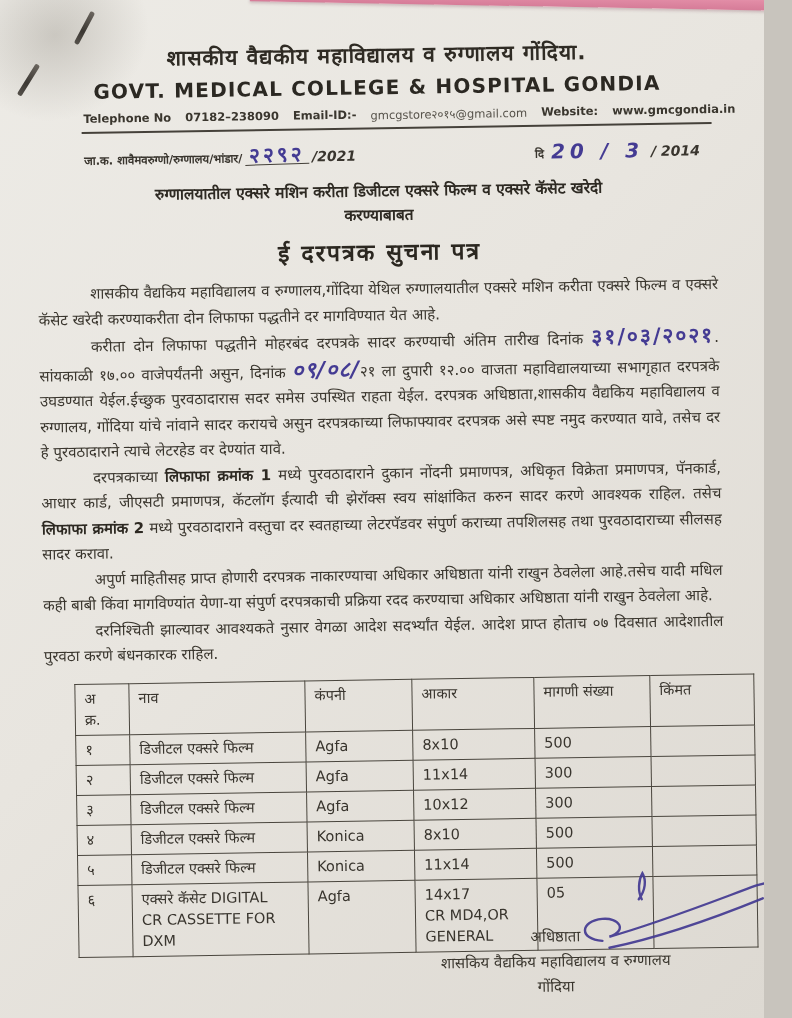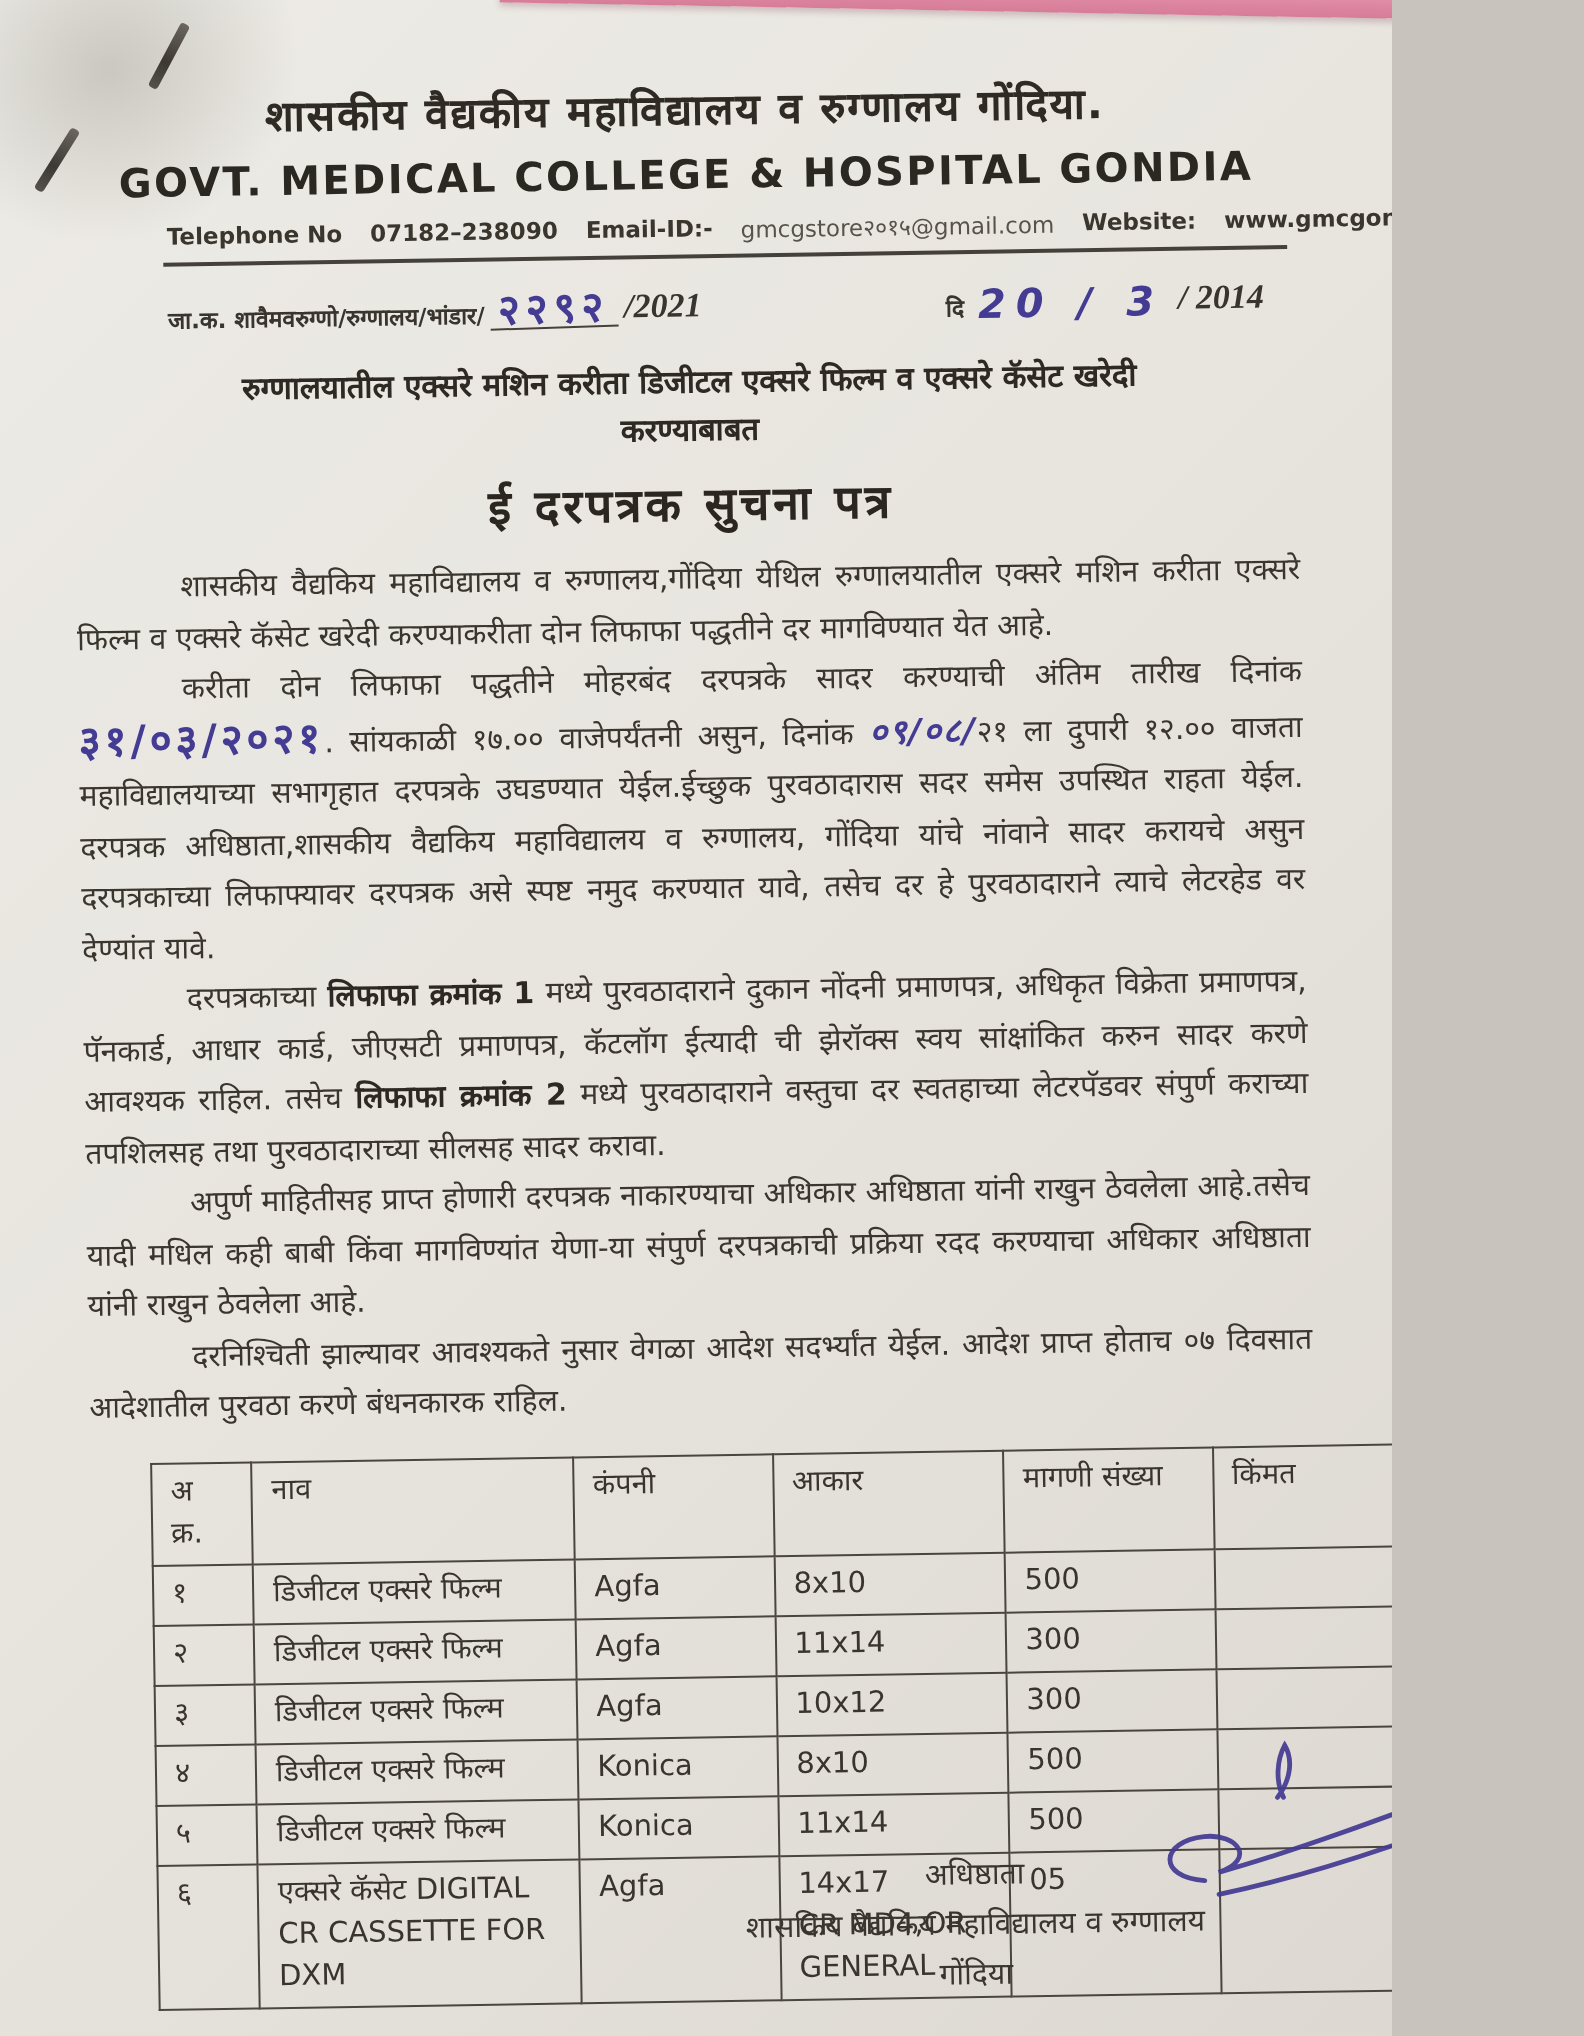--- a/index.html
+++ b/index.html
@@ -3,21 +3,21 @@
 <meta charset="utf-8">
 <style>
   * { margin:0; padding:0; box-sizing:border-box; }
   html,body { width:792px; height:1018px; }
   body {
     font-family:"DejaVu Sans", sans-serif;
     background:#c8c4bd;
     overflow:hidden;
   }
   .photo {
-    position:relative; width:696px; height:1018px; overflow:hidden;
+    position:relative; width:764px; height:1018px; overflow:hidden;
     background:linear-gradient(135deg,#edebe6 0%,#e8e5df 45%,#ddd9d2 100%);
   }
   
   .pink-strip {
     position:absolute; top:-15px; left:250px; width:640px; height:22px;
     background:linear-gradient(180deg,#f0b4c6 0%,#e18ba5 60%,#d67c98 100%);
     transform:rotate(1.05deg);
     box-shadow:0 2px 3px rgba(120,60,80,.25);
   }
   
@@ -38,31 +38,31 @@
   .hdr-eng { font-size:20px; font-weight:bold; color:#2b2822; letter-spacing:1.2px; margin-top:7px; }
   .contact { display:flex; justify-content:flex-start; gap:14px; padding:8px 0 0 88px; font-size:11.5px; font-weight:bold; color:#3a362e; white-space:nowrap; }
   .contact .val { font-weight:bold; }
   .contact .email-val { color:#57534b; font-weight:normal; }
   .rule { border-top:2px solid #45413a; margin:5px 48px 0 86px; }
   .refrow { display:flex; justify-content:space-between; align-items:flex-end; padding:0 60px 0 88px; font-size:11.5px; font-weight:bold; height:34px; }
   .refleft, .refright { display:flex; align-items:flex-end; gap:3px; }
   .hw { color:#443b93; font-weight:bold; }
   .hw-ref { font-size:21px; letter-spacing:3px; line-height:18px; border-bottom:1.5px solid #45413a; padding:0 4px; transform:rotate(-1deg); }
   .hw-date { font-size:20px; letter-spacing:5px; line-height:18px; padding:0 4px; font-style:italic; }
-  .small-suffix { font-size:17px; font-weight:bold; font-style:italic;font-family:Liberation Serif, serif; }
+  .small-suffix { font-size:14px; font-weight:bold; font-style:italic; }
 
   
   .subject { text-align:center; margin-top:16px; font-size:15.5px; font-weight:bold; color:#2e2a23; line-height:24px; padding:0 60px; }
   .doc-title { text-align:center; margin-top:8px; font-size:23px; font-weight:bold; color:#2b2720; letter-spacing:2px; }
 
   
   .bodytext { margin:10px 44px 0 40px; font-size:15px; line-height:25.5px; text-align:justify; color:#3a362e; }
   .bodytext p { text-indent:52px; margin:0; }
   .hw-inline-big { font-size:21px; letter-spacing:2px; font-weight:bold; color:#443b93; }
-  .hw-inline { font-size:17px; letter-spacing:1px; font-weight:bold; color:#443b93; font-style:italic; }
+  .hw-inline { font-size:22px; letter-spacing:1px; font-weight:bold; color:#443b93; font-style:italic; }
   .b { font-weight:bold; color:#2d2922; }
 
   
   table.items { border-collapse:collapse; margin:14px 0 0 70px; table-layout:fixed; }
   table.items th, table.items td {
     border:1.4px solid #4a463e; font-size:14.5px; font-weight:normal;
     text-align:left; vertical-align:top; padding:4px 9px; color:#39352e;
     white-space:pre-line; line-height:21px;
   }
   table.items thead th { height:50px; }

